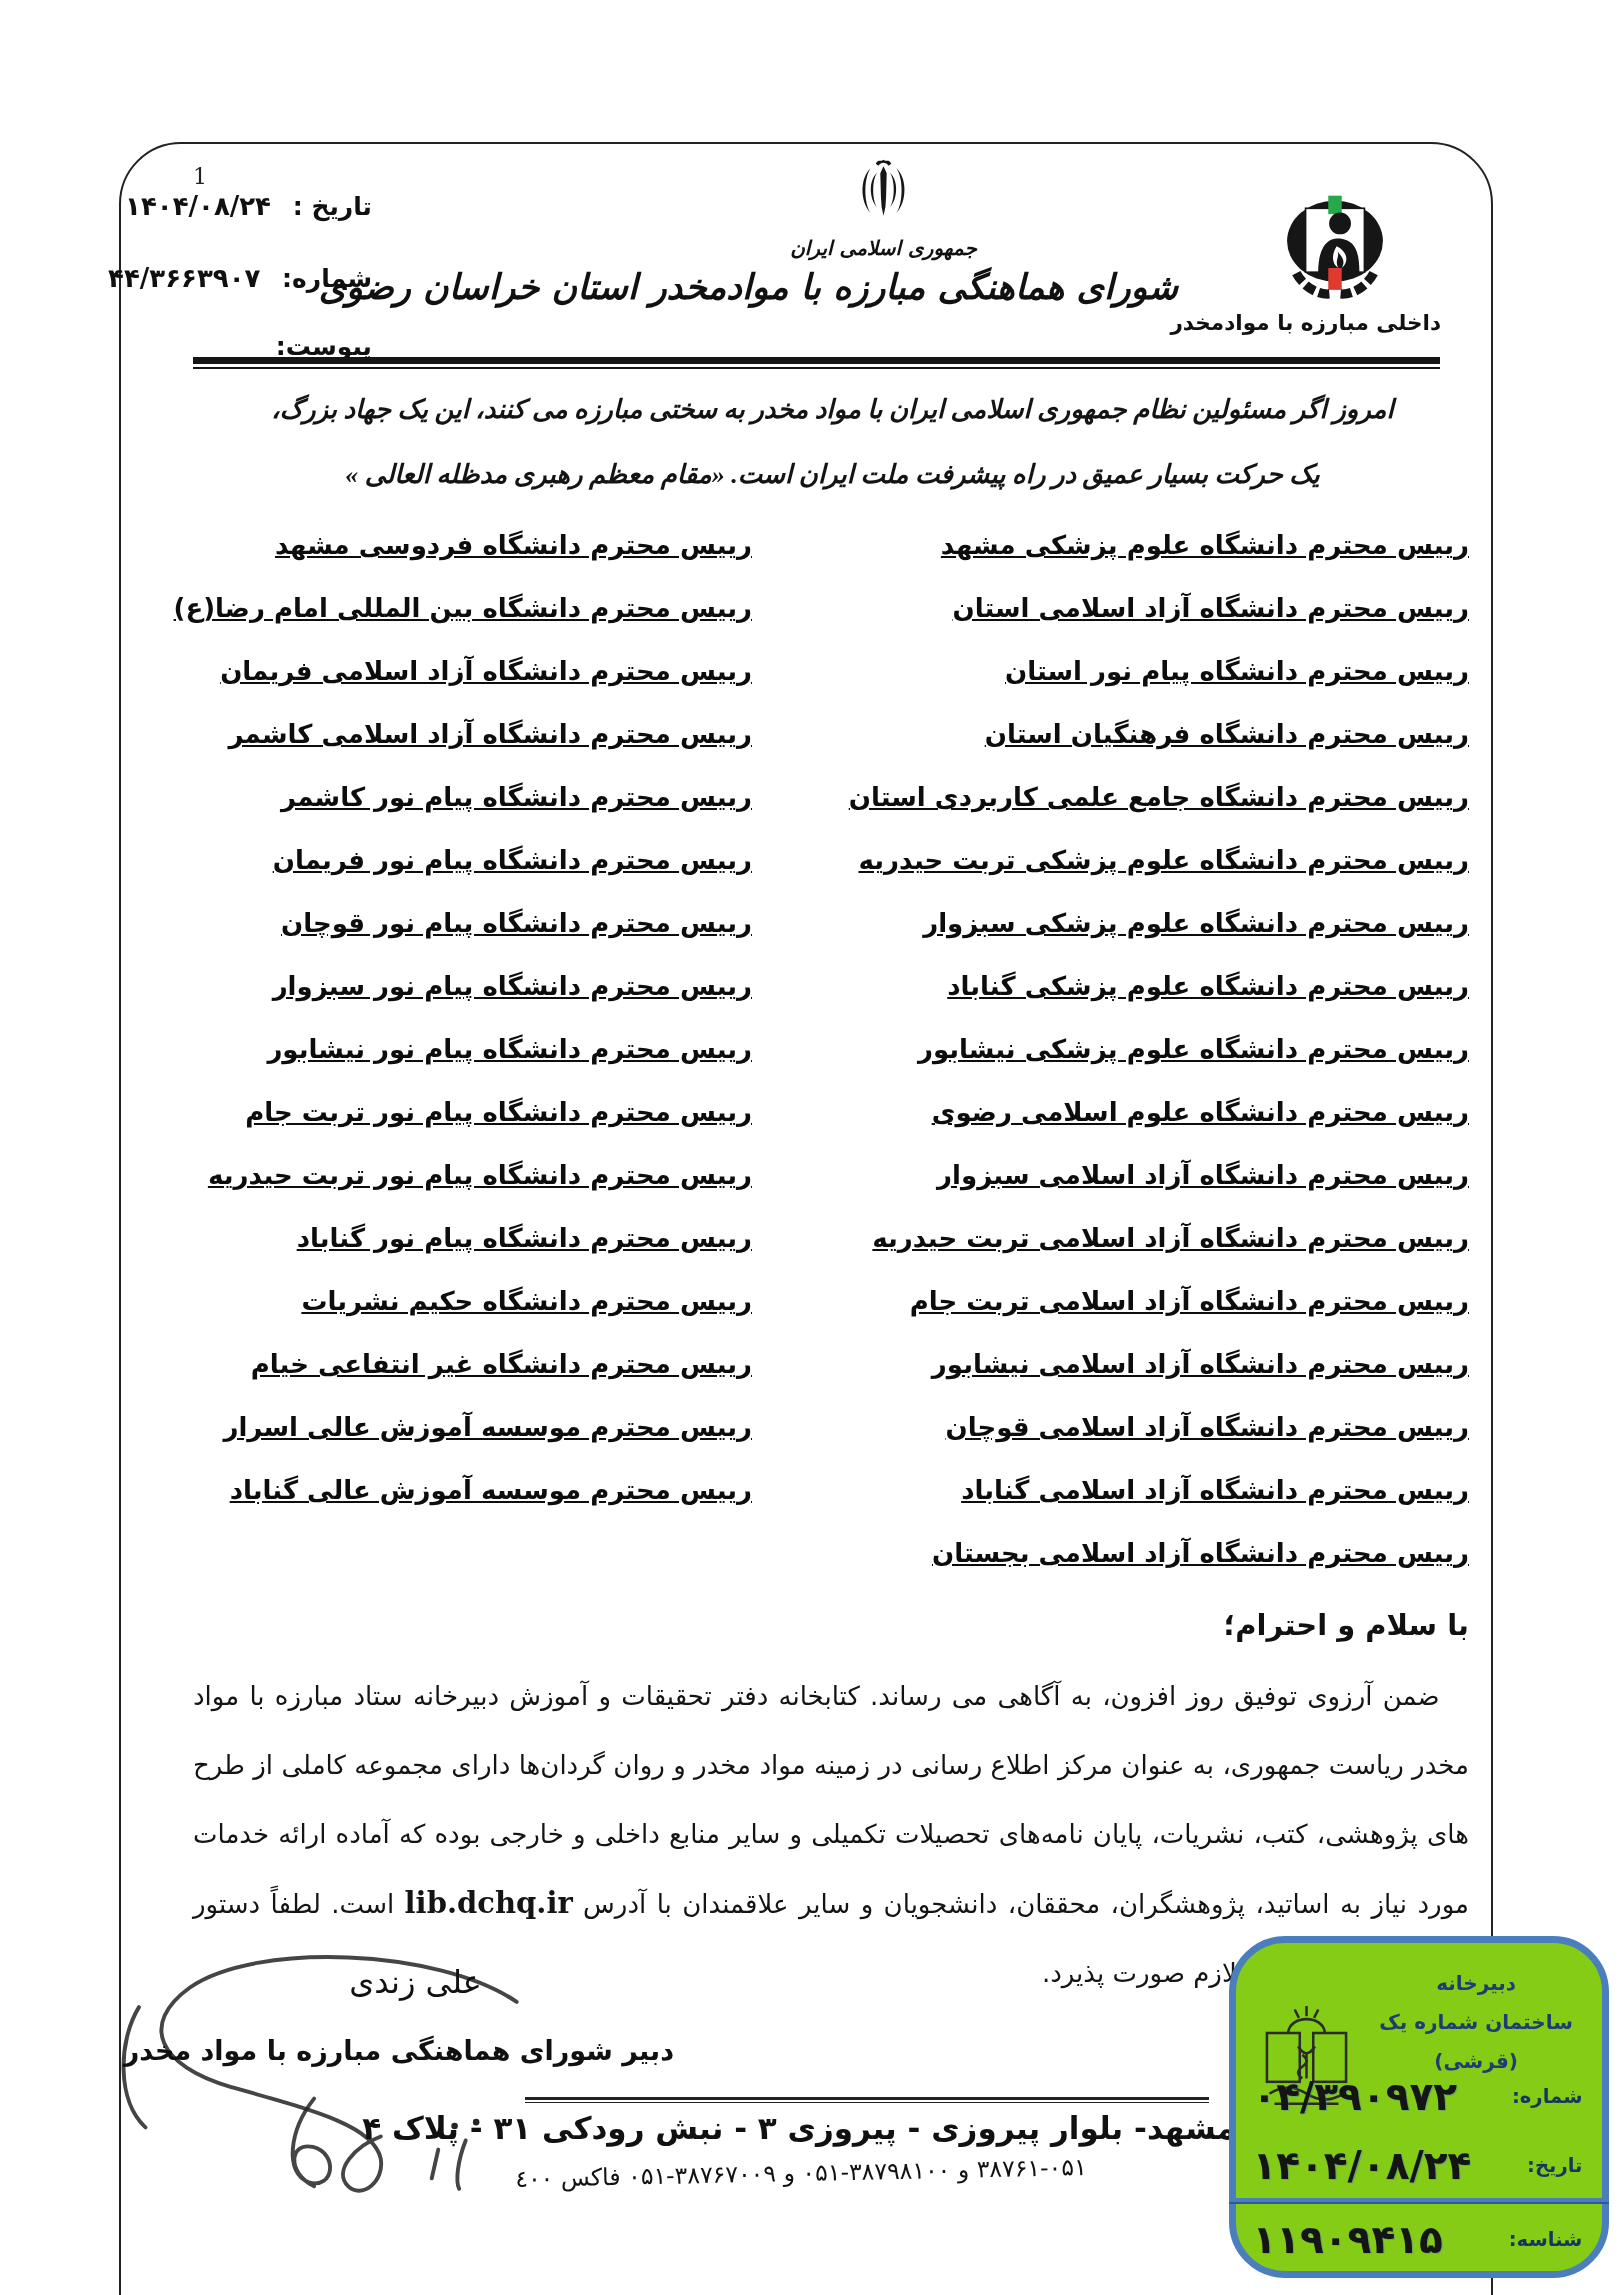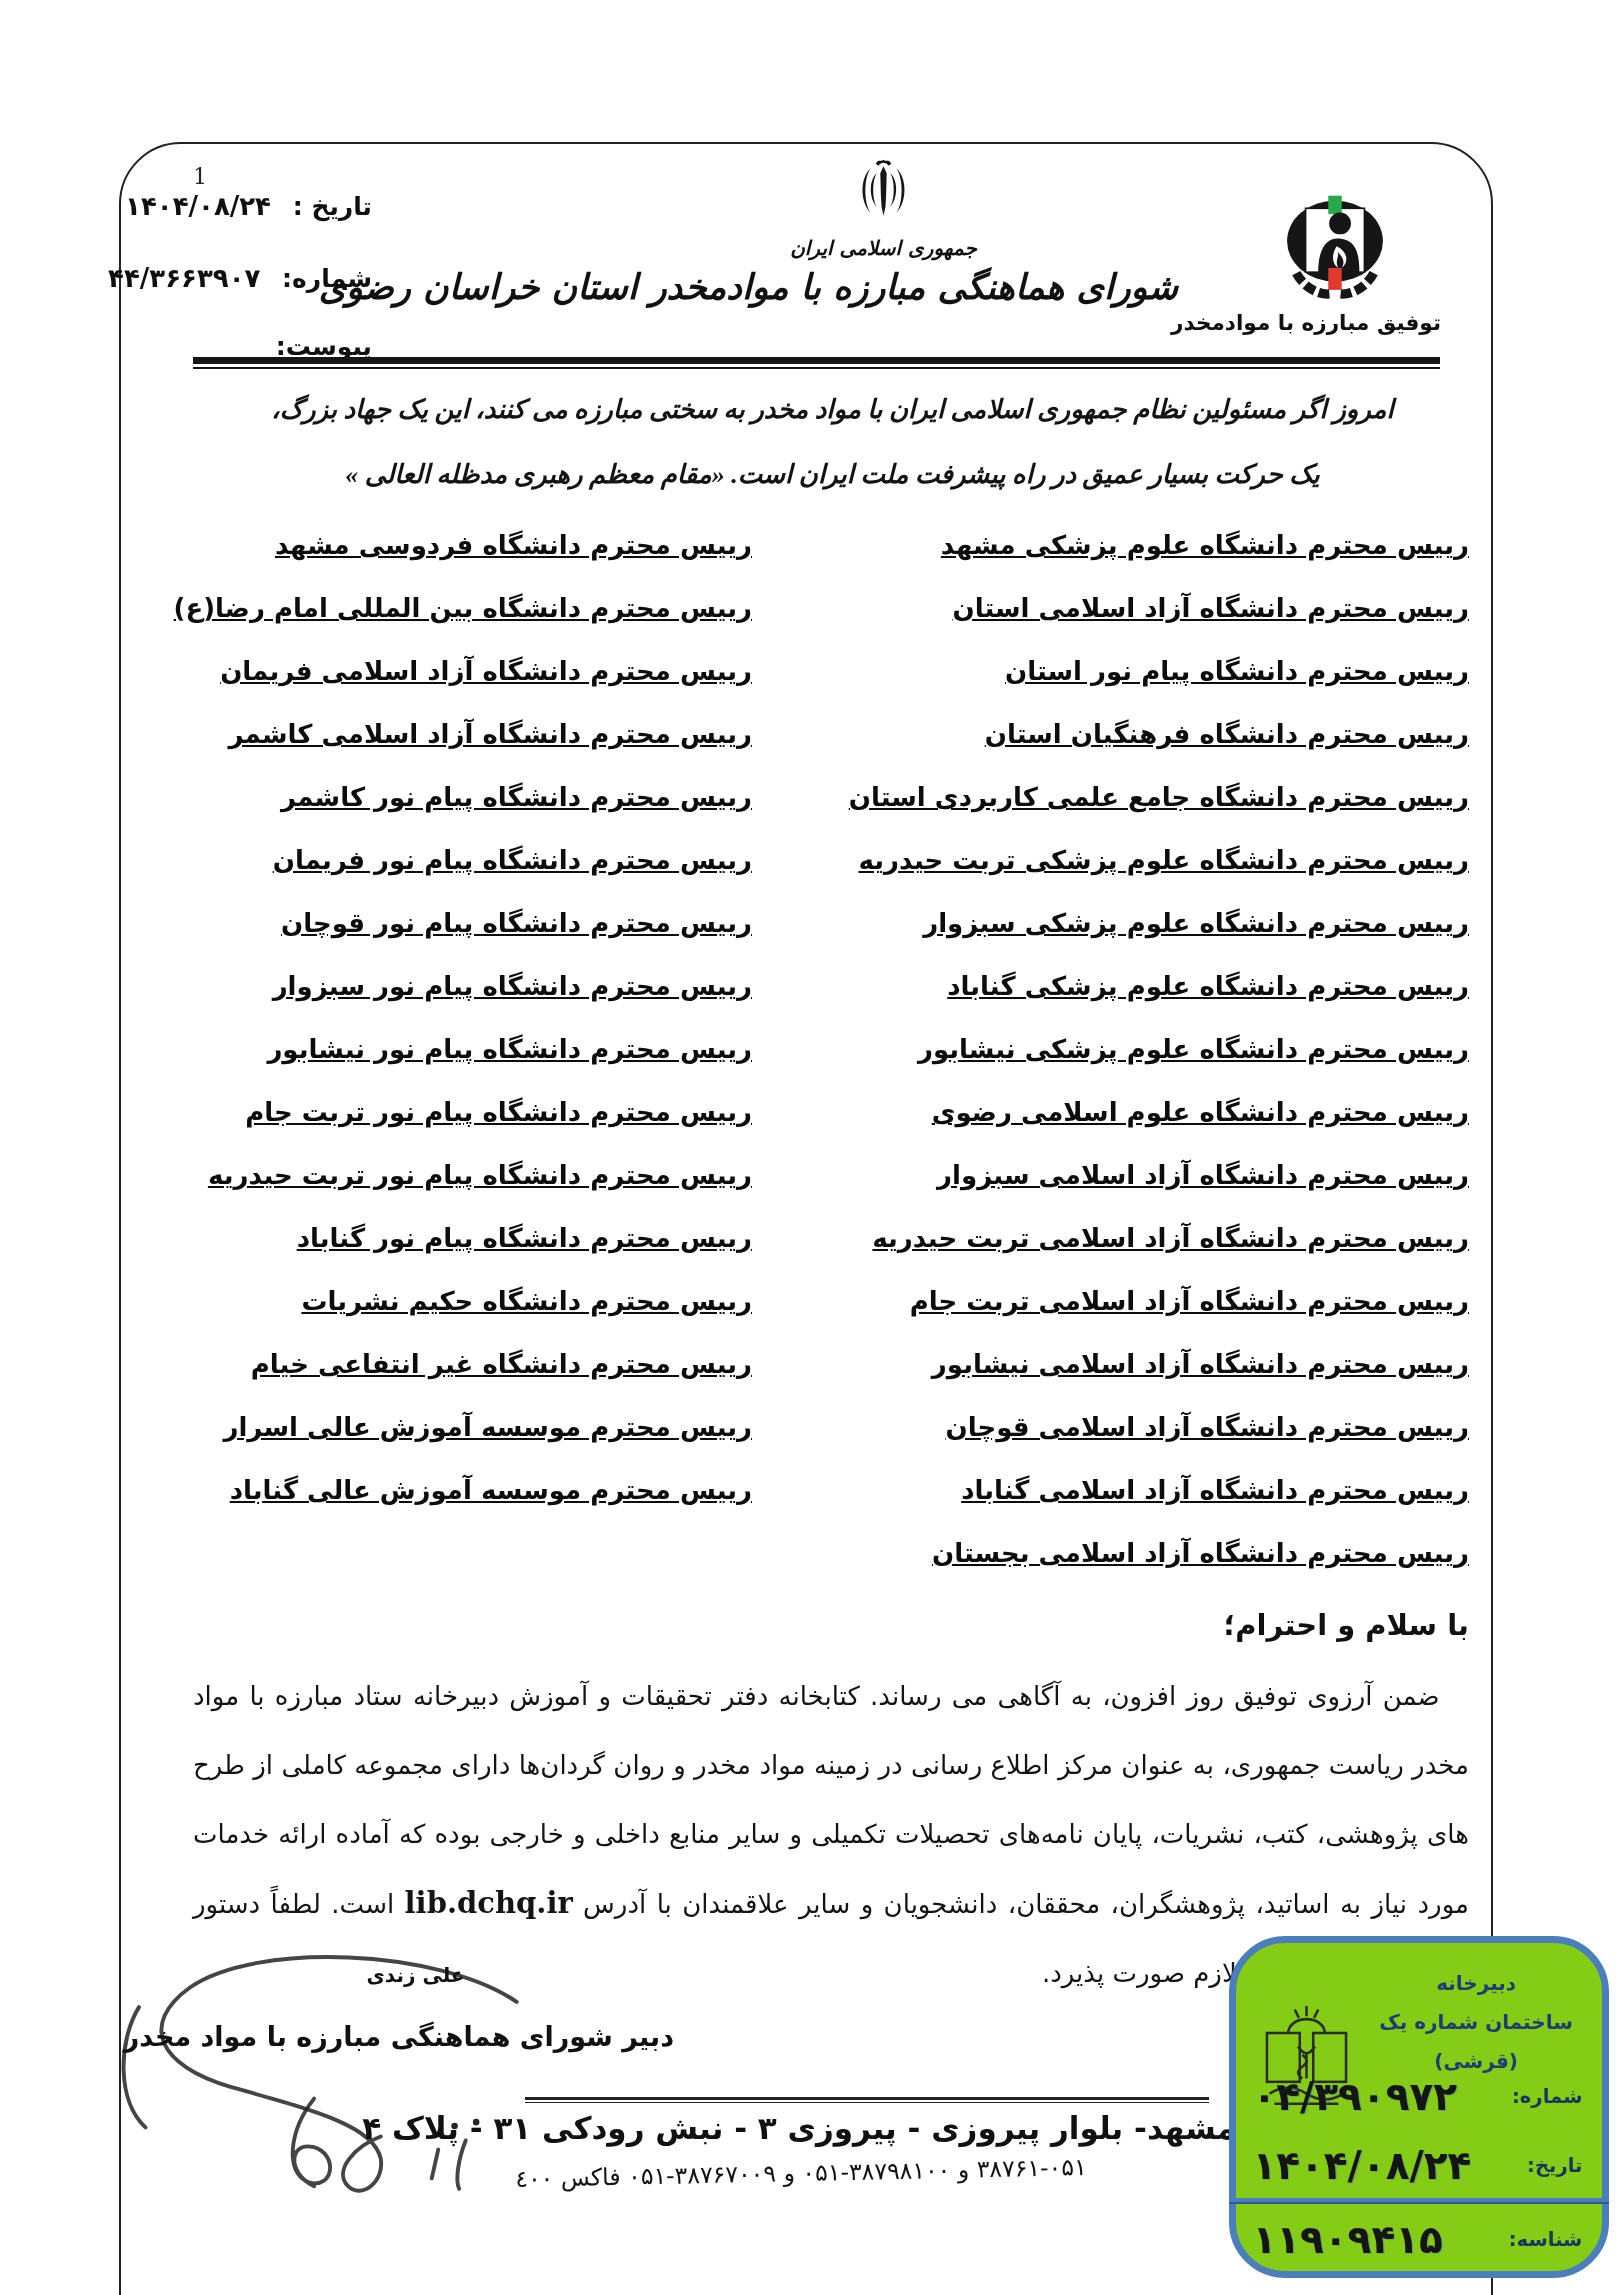--- a/index.html
+++ b/index.html
@@ -65,21 +65,21 @@
   .body-par{
     right:153px; top:1662px; width:1276px; direction:rtl;
     text-align:justify; font-size:26px; line-height:69px;
     text-indent:29.4px; color:#141414;
   }
   .body-par .latin{
     font-family:"DejaVu Serif", serif; font-weight:bold; font-size:29px;
   }
   
   .sig-block{left:157px; top:1963px; width:517px; text-align:center; direction:rtl;}
-  .sig-name{font-size:20px; font-weight:bold;}
+  .sig-name{font-size:32px; font-weight:normal;}
   .sig-title{margin-top:34px; font-size:27px; font-weight:bold; white-space:nowrap;}
   .sig-scribble{left:98px; top:1930px; width:491px; height:281px;}
   .sig-scribble path{stroke:#242424; stroke-width:6; fill:none; stroke-linecap:round; opacity:.85;}
   
   .footer-rule{left:525px; top:2097px; width:684px;}
   .footer-rule .b1{height:2.6px; background:#222;}
   .footer-rule .b2{height:1.3px; background:#222; margin-top:2px;}
   .footer{left:366px; top:2110px; width:870px; text-align:center; direction:rtl;}
   .footer .addr{font-size:31px; font-weight:bold; white-space:nowrap;}
   .footer .phones{
@@ -157,21 +157,21 @@
       <ellipse cx="60" cy="56" rx="57" ry="48" fill="#161616"></ellipse>
       <rect x="25" y="17" width="70" height="76" fill="#ffffff" stroke="#161616" stroke-width="2"></rect>
       <rect x="52" y="2" width="16" height="22" fill="#27a84a"></rect>
       <circle cx="66" cy="35" r="13" fill="#161616"></circle>
       <path d="M40 93 C40 62 52 51 66 53 C83 55 89 67 89 93 Z" fill="#161616"></path>
       <path d="M62 62 C55 73 57 84 64 88 C59 79 66 75 63 68 C68 75 73 79 68 88 C77 81 75 68 62 62 Z" fill="#ffffff"></path>
       <rect x="52" y="88" width="16" height="26" fill="#e03a2f"></rect>
       <path d="M14 94 C24 113 44 122 58 118" stroke="#161616" stroke-width="11" fill="none" stroke-dasharray="13 5"></path>
       <path d="M106 94 C96 113 76 122 62 118" stroke="#161616" stroke-width="11" fill="none" stroke-dasharray="13 5"></path>
     </svg>
-    <div class="hq-caption">توفیق مبارزه با موادمخدر</div>
+    <div class="hq-caption">داخلی مبارزه با موادمخدر</div>
   </div>
 
   <div class="abs head-rule">
     <div class="b1"></div>
       <div class="b2"></div>
   </div>
 
   <div class="abs quote">
     <div class="l1">امروز اگر مسئولین نظام جمهوری اسلامی ایران با مواد مخدر به سختی مبارزه می کنند، این یک جهاد بزرگ،</div>
     <div class="l2">

